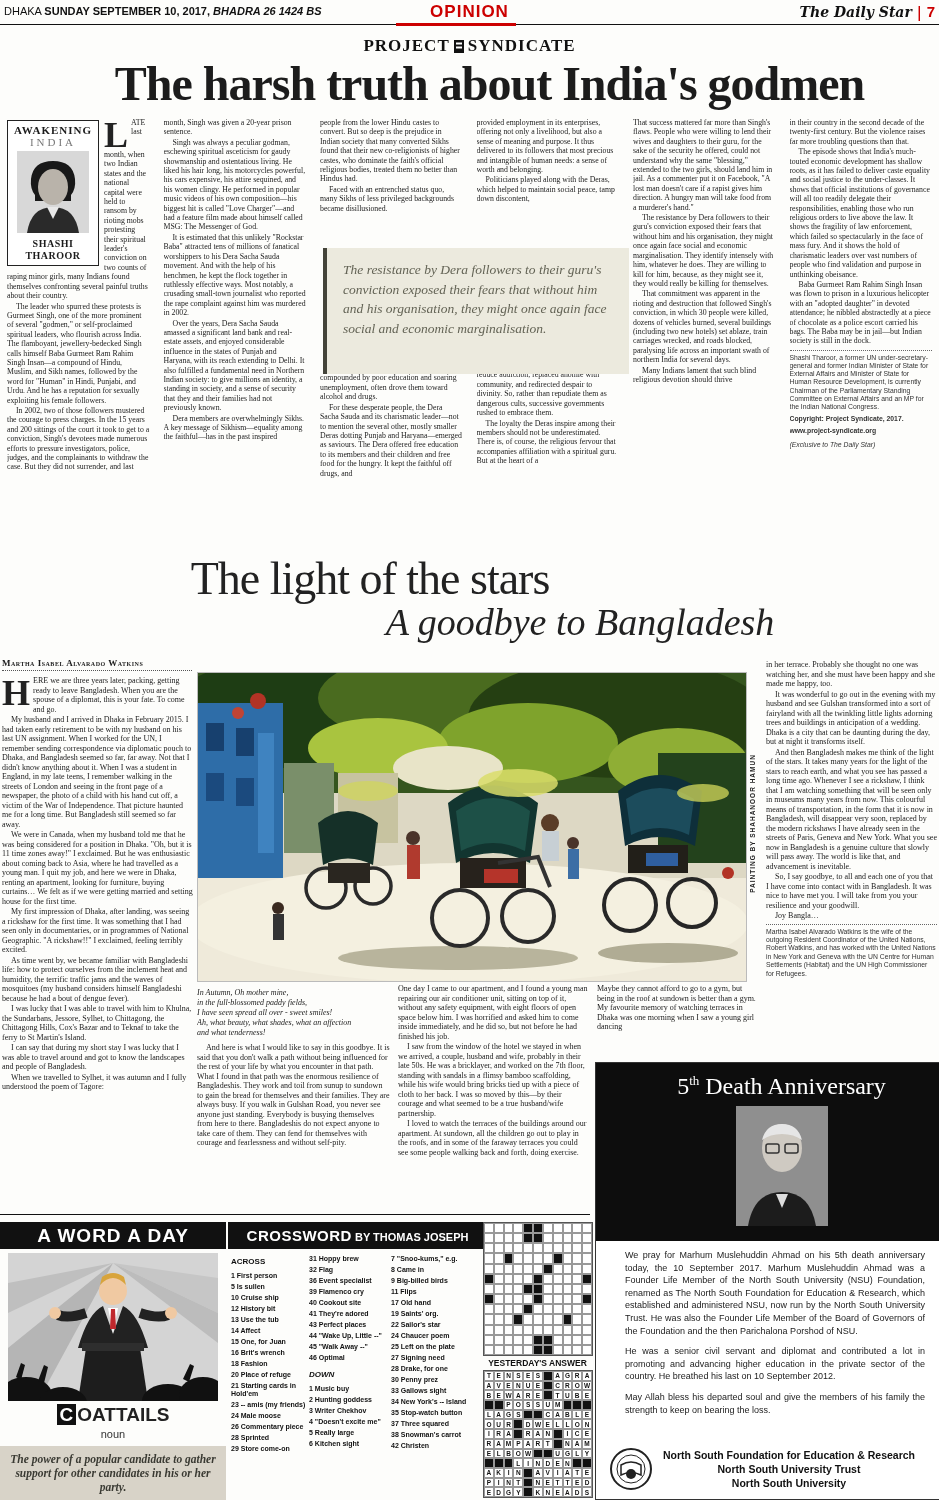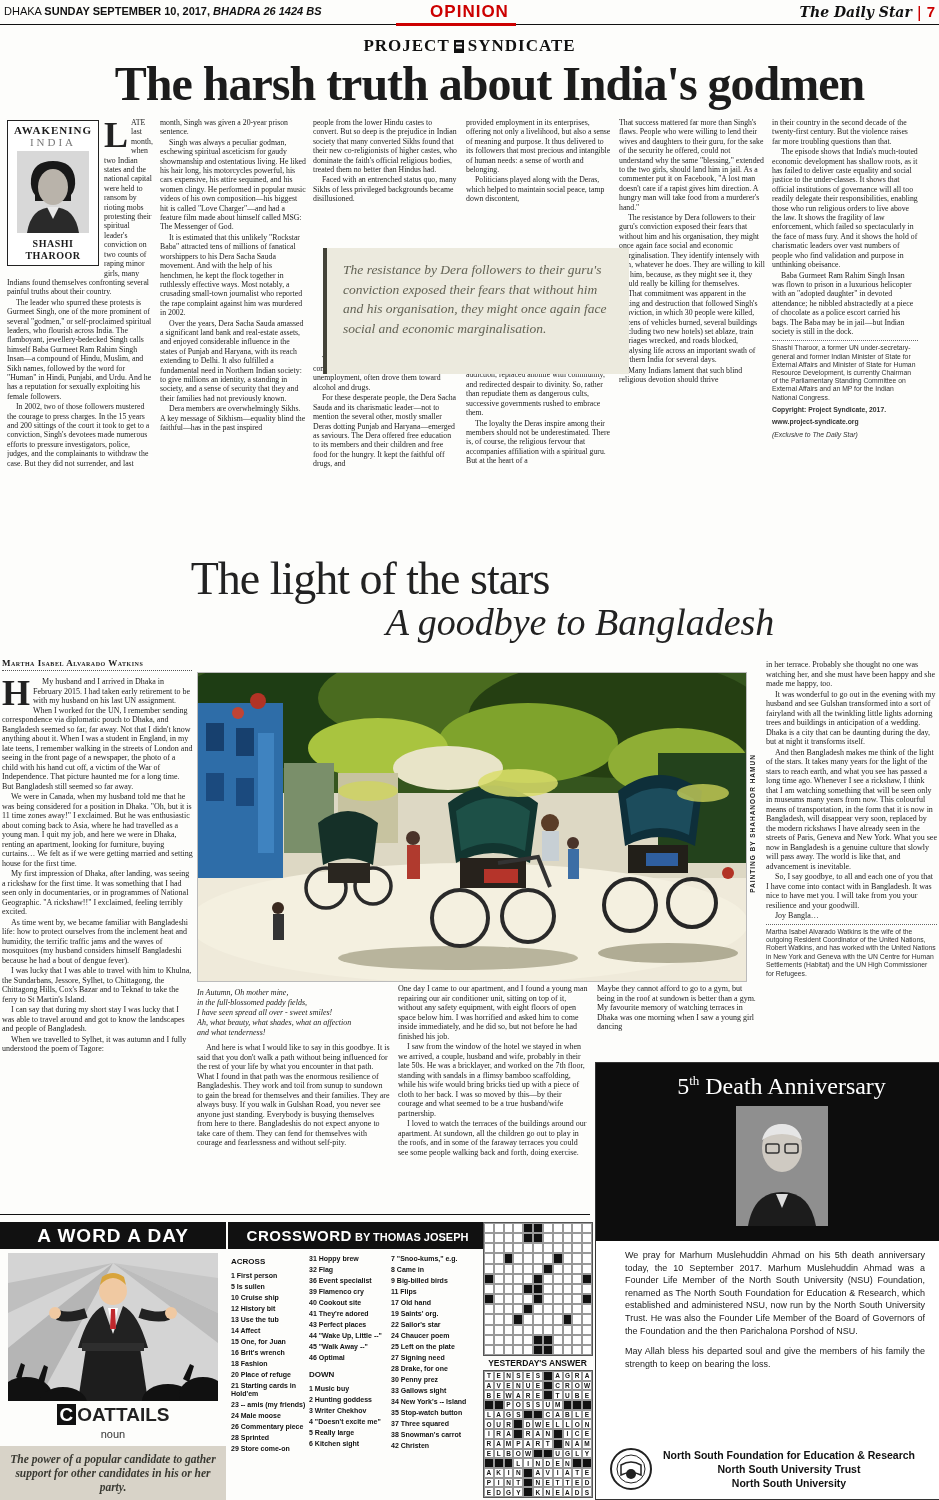--- a/index.html
+++ b/index.html
@@ -14,21 +14,21 @@
   #mh-right{top:3px;right:4px;font:italic bold 14px "DejaVu Serif",serif;color:#111;}
   #mh-right .pg{color:#c00;font-style:normal;font-family:"Liberation Sans",sans-serif;font-weight:bold;font-size:15px;}
   #mh-right .bar{color:#c00;font-style:normal;}
   .hline{height:1px;background:#111;top:24px;}
   #hl-red{top:23px;height:3px;background:#c00;}
   
   #syndicate{top:36px;left:0;width:939px;text-align:center;font:bold 17px "Liberation Serif",serif;letter-spacing:1px;color:#111;}
   #syndicate svg{vertical-align:-2px;margin:0 4px;}
   #headline1{top:56px;left:0;width:939px;text-align:center;font:bold 48px "Liberation Serif",serif;color:#1c1c1c;letter-spacing:-1px;padding-left:20px;}
   
-  #article1{top:118px;left:7px;width:925px;height:440px;display:flex;gap:7px;}
+  #article1{top:118px;left:7px;width:925px;height:440px;display:flex;gap:14px;}
   .a1col{width:146px;height:440px;overflow:hidden;font-size:7.8px;line-height:9.4px;text-align:left;}
   .a1col p{margin:0 0 1px 0;text-indent:9px;}
   .a1col p.first{text-indent:0;}
   .cont > p:first-child{text-indent:0;}
   .dropcap{float:left;font:bold 36px/30px "Liberation Serif",serif;padding:2px 3px 0 0;color:#222;}
   .authorbox{float:left;width:86px;border:1px solid #222;padding:3px 2px;margin:2px 5px 3px 0;text-align:center;background:#fff;}
   .authorbox .kicker{font:bold 11px "Liberation Serif",serif;letter-spacing:1px;}
   .authorbox .kicker2{font:11px "Liberation Serif",serif;letter-spacing:3px;color:#777;margin-bottom:3px;}
   .authorbox .aname{font:bold 10px "Liberation Serif",serif;letter-spacing:0.5px;margin-top:3px;line-height:12px;}
   #pullquote{left:316px;top:130px;width:270px;height:102px;background:#eceade;border-left:4px solid #44443a;padding:12px 16px;font:italic 13.5px/1.45 "Liberation Serif",serif;color:#636355;}
@@ -139,21 +139,21 @@
     <div>
         <p>The leader who spurred these protests is Gurmeet Singh, one of the more prominent of several "godmen," or self-proclaimed spiritual leaders, who flourish across India. The flamboyant, jewellery-bedecked Singh calls himself Baba Gurmeet Ram Rahim Singh Insan—a compound of Hindu, Muslim, and Sikh names, followed by the word for "Human" in Hindi, Punjabi, and Urdu. And he has a reputation for sexually exploiting his female followers.</p>
         <p>In 2002, two of those followers mustered the courage to press charges. In the 15 years and 200 sittings of the court it took to get to a conviction, Singh's devotees made numerous efforts to pressure investigators, police, judges, and the complainants to withdraw the case. But they did not surrender, and last</p>
       </div>
   </div>
   <div class="a1col cont">
       <p>month, Singh was given a 20-year prison sentence.</p>
       <p>Singh was always a peculiar godman, eschewing spiritual asceticism for gaudy showmanship and ostentatious living. He liked his hair long, his motorcycles powerful, his cars expensive, his attire sequined, and his women clingy. He performed in popular music videos of his own composition—his biggest hit is called "Love Charger"—and had a feature film made about himself called MSG: The Messenger of God.</p>
       <p>It is estimated that this unlikely "Rockstar Baba" attracted tens of millions of fanatical worshippers to his Dera Sacha Sauda movement. And with the help of his henchmen, he kept the flock together in ruthlessly effective ways. Most notably, a crusading small-town journalist who reported the rape complaint against him was murdered in 2002.</p>
       <p>Over the years, Dera Sacha Sauda amassed a significant land bank and real-estate assets, and enjoyed considerable influence in the states of Punjab and Haryana, with its reach extending to Delhi. It also fulfilled a fundamental need in Northern Indian society: to give millions an identity, a standing in society, and a sense of security that they and their families had not previously known.</p>
-      <p>Dera members are overwhelmingly Sikhs. A key message of Sikhism—equality blind the faithful—has in the past inspired</p>
+      <p>Dera members are overwhelmingly Sikhs. A key message of Sikhism—equality among the faithful—has in the past inspired</p>
     </div>
   <div class="a1col">
     <div class="cont">
         <p>people from the lower Hindu castes to convert. But so deep is the prejudice in Indian society that many converted Sikhs found that their new co-religionists of higher castes, who dominate the faith's official religious bodies, treated them no better than Hindus had.</p>
         <p>Faced with an entrenched status quo, many Sikhs of less privileged backgrounds became disillusioned.</p>
       </div>
     <div class="qspacer3"></div>
     <div>
         <p>Their feelings of anger and helplessness, compounded by poor education and soaring unemployment, often drove them toward alcohol and drugs.</p>
         <p>For these desperate people, the Dera Sacha Sauda and its charismatic leader—not to mention the several other, mostly smaller Deras dotting Punjab and Haryana—emerged as saviours. The Dera offered free education to its members and their children and free food for the hungry. It kept the faithful off drugs, and</p>
@@ -190,21 +190,21 @@
     </div>
   </div>
   <div class="abs" id="pullquote">The resistance by Dera followers to their guru's conviction exposed their fears that without him and his organisation, they might once again face social and economic marginalisation.</div>
 </div>
 
 <div class="abs" id="headline2a">The light of the stars</div>
 <div class="abs" id="headline2b">A goodbye to Bangladesh</div>
 <div class="abs" id="byline2">Martha Isabel Alvarado Watkins</div>
 
 <div class="abs a2col" id="colA">
-  <p class="first"><span class="dropcap">H</span></p>
+  <p class="first"><span class="dropcap">H</span><span>ERE we are three years later, packing, getting ready to leave Bangladesh. When you are the spouse of a diplomat, this is your fate. To come and go.</span></p>
   <div>
       <p>My husband and I arrived in Dhaka in February 2015. I had taken early retirement to be with my husband on his last UN assignment. When I worked for the UN, I remember sending correspondence via diplomatic pouch to Dhaka, and Bangladesh seemed so far, far away. Not that I didn't know anything about it. When I was a student in England, in my late teens, I remember walking in the streets of London and seeing in the front page of a newspaper, the photo of a child with his hand cut off, a victim of the War of Independence. That picture haunted me for a long time. But Bangladesh still seemed so far away.</p>
       <p>We were in Canada, when my husband told me that he was being considered for a position in Dhaka. "Oh, but it is 11 time zones away!" I exclaimed. But he was enthusiastic about coming back to Asia, where he had travelled as a young man. I quit my job, and here we were in Dhaka, renting an apartment, looking for furniture, buying curtains… We felt as if we were getting married and setting house for the first time.</p>
       <p>My first impression of Dhaka, after landing, was seeing a rickshaw for the first time. It was something that I had seen only in documentaries, or in programmes of National Geographic. "A rickshaw!!" I exclaimed, feeling terribly excited.</p>
       <p>As time went by, we became familiar with Bangladeshi life: how to protect ourselves from the inclement heat and humidity, the terrific traffic jams and the waves of mosquitoes (my husband considers himself Bangladeshi because he had a bout of dengue fever).</p>
       <p>I was lucky that I was able to travel with him to Khulna, the Sundarbans, Jessore, Sylhet, to Chittagong, the Chittagong Hills, Cox's Bazar and to Teknaf to take the ferry to St Martin's Island.</p>
       <p>I can say that during my short stay I was lucky that I was able to travel around and got to know the landscapes and people of Bangladesh.</p>
       <p>When we travelled to Sylhet, it was autumn and I fully understood the poem of Tagore:</p>
     </div>
 </div>
@@ -365,21 +365,21 @@
       <div class="clue">32 Flag</div>
       <div class="clue">36 Event specialist</div>
       <div class="clue">39 Flamenco cry</div>
       <div class="clue">40 Cookout site</div>
       <div class="clue">41 They're adored</div>
       <div class="clue">43 Perfect places</div>
       <div class="clue">44 "Wake Up, Little --"</div>
       <div class="clue">45 "Walk Away --"</div>
       <div class="clue">46 Optimal</div>
     </div>
-  <div class="clue-head" style="margin-top:8px;">DOWN</div>
+  <div class="clue-head" style="margin-top:8px;font-style:italic;">DOWN</div>
   <div>
       <div class="clue">1 Music buy</div>
       <div class="clue">2 Hunting goddess</div>
       <div class="clue">3 Writer Chekhov</div>
       <div class="clue">4 "Doesn't excite me"</div>
       <div class="clue">5 Really large</div>
       <div class="clue">6 Kitchen sight</div>
     </div>
 </div>
 <div class="abs cluecol" id="cw-c3">
@@ -754,20 +754,21 @@
       <ellipse cx="46" cy="42" rx="20" ry="24" fill="#cfcac2"></ellipse>
       <path d="M26 34 q4 -16 20 -16 q16 0 20 16 q-8 -6 -20 -6 q-12 0 -20 6z" fill="#e6e6e6"></path>
       <rect x="30" y="38" width="13" height="9" rx="2" fill="none" stroke="#333" stroke-width="1.5"></rect>
       <rect x="49" y="38" width="13" height="9" rx="2" fill="none" stroke="#333" stroke-width="1.5"></rect>
       <path d="M12 120 q6 -34 34 -34 q28 0 34 34 z" fill="#1c1c1c"></path>
       <polygon points="40,88 52,88 46,102" fill="#ddd"></polygon>
     </svg>
   </div>
   <div id="mem-body">
       <p>We pray for Marhum Muslehuddin Ahmad on his 5th death anniversary today, the 10 September 2017. Marhum Muslehuddin Ahmad was a Founder Life Member of the North South University (NSU) Foundation, renamed as The North South Foundation for Education &amp; Research, which established and administered NSU, now run by the North South University Trust. He was also the Founder Life Member of the Board of Governors of the Foundation and the then Parichalona Porshod of NSU.</p>
+      <p>He was a senior civil servant and diplomat and contributed a lot in promoting and advancing higher education in the private sector of the country. He breathed his last on 10 September 2012.</p>
       <p>May Allah bless his departed soul and give the members of his family the strength to keep on bearing the loss.</p>
     </div>
   <div id="mem-org">
     <svg width="44" height="44" viewBox="0 0 44 44">
       <circle cx="22" cy="22" r="20" fill="#fff" stroke="#222" stroke-width="2"></circle>
       <circle cx="22" cy="22" r="14" fill="none" stroke="#222" stroke-width="1"></circle>
       <path d="M12 18 q10 -6 20 0 l0 10 q-10 -5 -20 0 z" fill="none" stroke="#222" stroke-width="1.5"></path>
       <circle cx="22" cy="27" r="5" fill="#222"></circle>
     </svg>
     <div class="orgtext">

